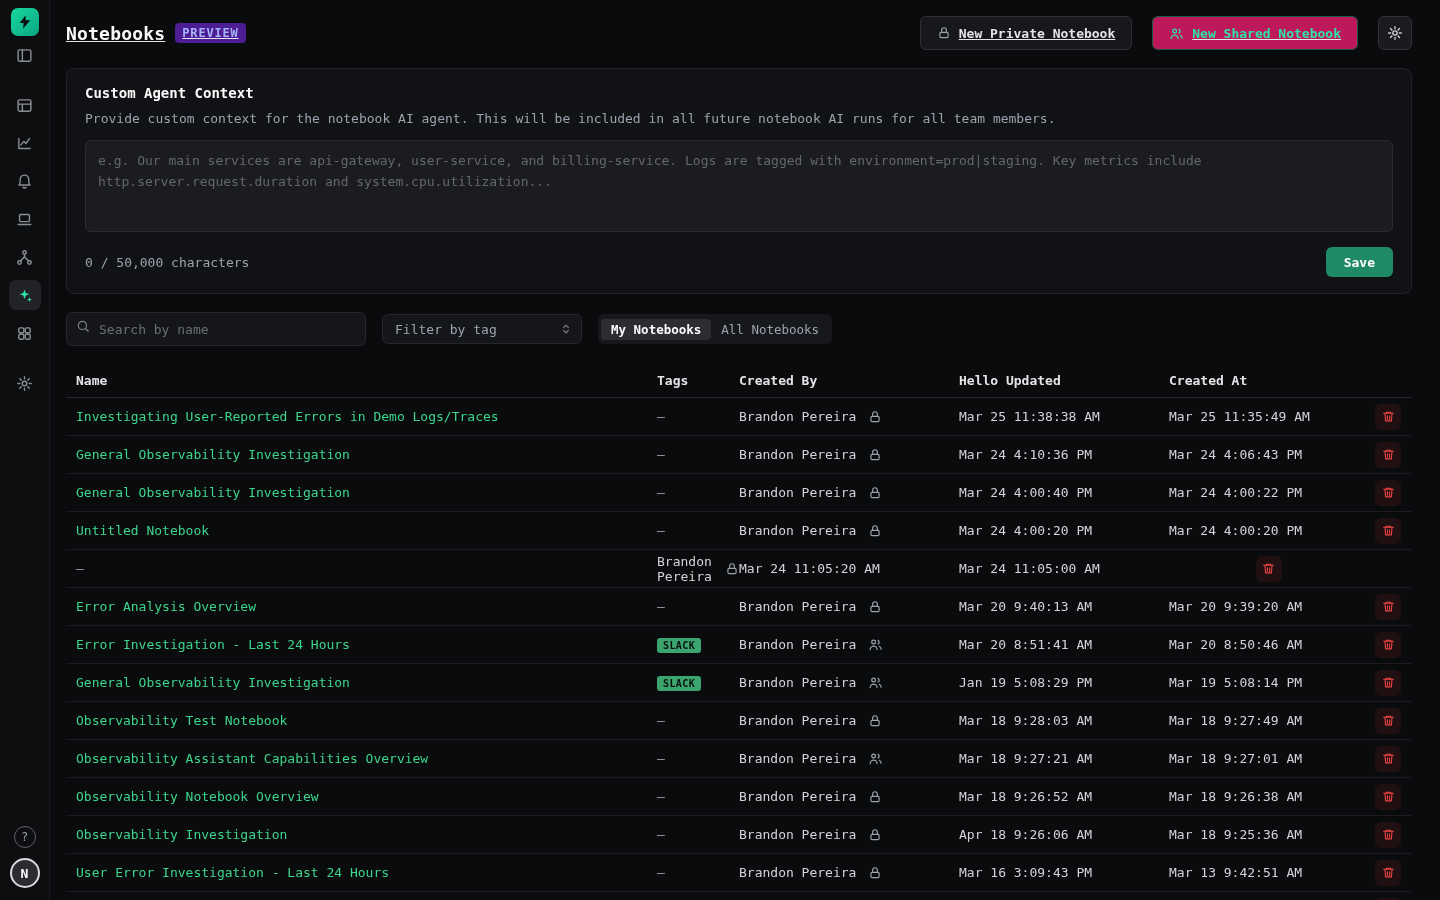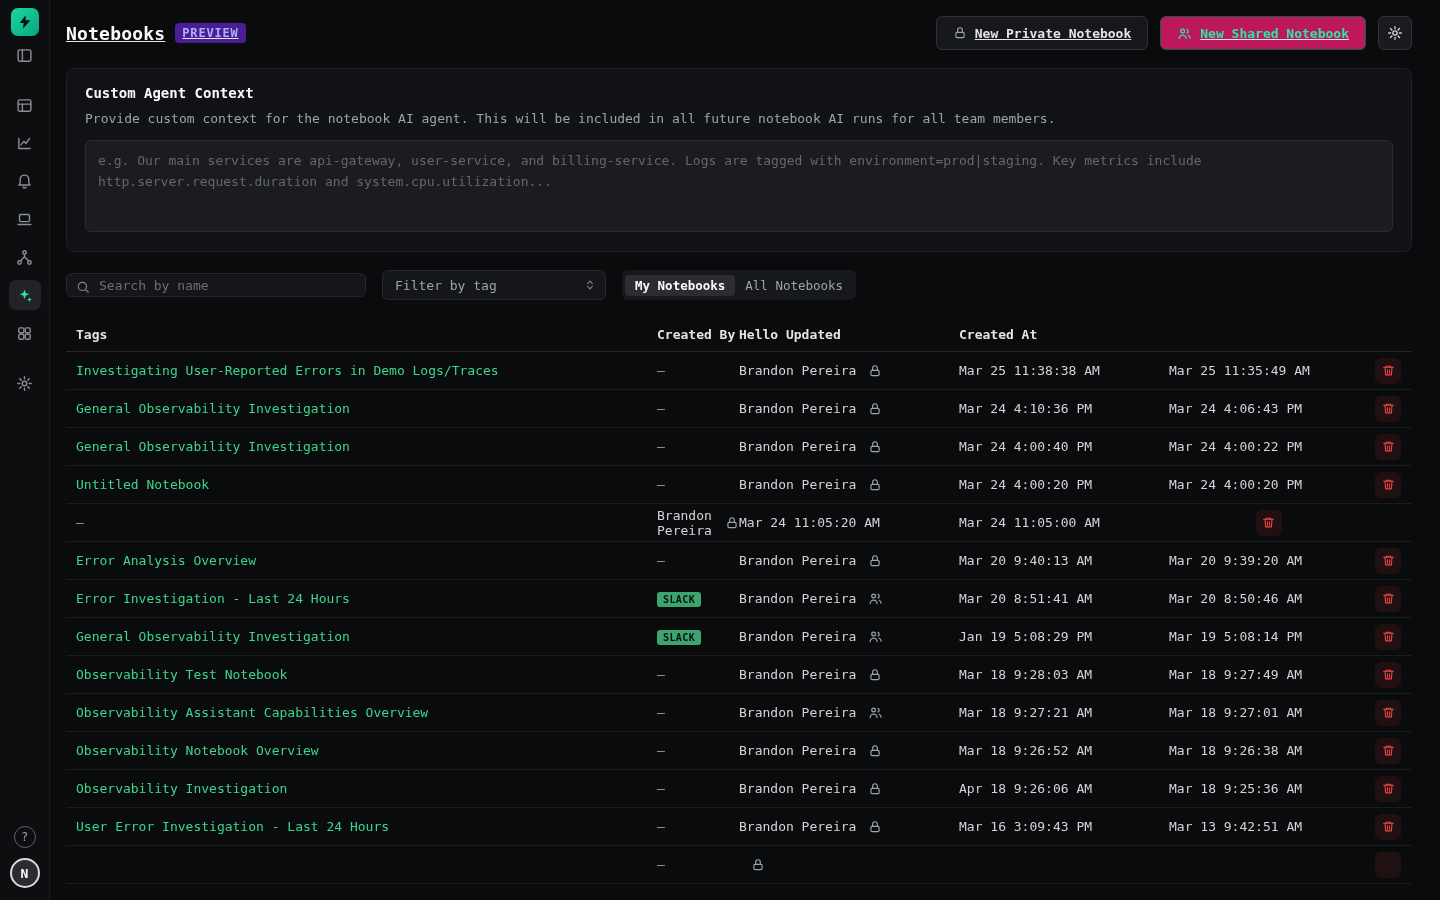--- a/index.html
+++ b/index.html
@@ -49,21 +49,21 @@
   
   .main { margin-left: 50px; padding: 14px 28px 0 16px; }
 
   .topbar { display: flex; align-items: center; justify-content: space-between; margin-bottom: 16px; height: 38px; text-decoration: underline; }
   .topbar-left { display: flex; align-items: center; gap: 10px; }
   .page-title { font-size: 18px; font-weight: bold; color: #fafafa; letter-spacing: 0.2px; }
   .preview-badge {
     background: #4c1d95; color: #a8b3f8; font-size: 12px; font-weight: bold;
     letter-spacing: 0.8px; padding: 3px 7px; border-radius: 4px;
   }
-  .topbar-actions { display: flex; align-items: center; gap: 12px; }
+  .topbar-actions { display: flex; align-items: center; gap: 20px; }
   .btn { display: inline-flex; align-items: center; gap: 8px; height: 34px; padding: 0 16px;
     border-radius: 6px; font-family: inherit; font-size: 13px; font-weight: 600; cursor: pointer; border: 1px solid transparent; }
   .btn-private { background: #17181b; border-color: #303136; color: #e4e4e7; }
   .btn-shared  { background: #be185d; border-color: #1d5a45; color: #2ee6a8; }
   .btn-icon    { width: 34px; padding: 0; justify-content: center; background: #1a1b1e; border-color: #303136; color: #d4d4d8; }
 
   
   .context-card { background: #111215; border: 1px solid #222327; border-radius: 8px; padding: 16px 18px; margin-bottom: 18px; }
   .context-card h2 { font-size: 14px; font-weight: bold; color: #fafafa; margin-bottom: 10px; }
   .context-card .desc { color: #9ca3af; font-size: 13px; margin-bottom: 14px; }
@@ -74,26 +74,26 @@
   .context-textarea::placeholder { color: #65676e; }
   .card-footer { display: flex; align-items: center; justify-content: space-between; margin-top: 12px; }
   .char-count { color: #9ca3af; font-size: 13px; }
   .btn-save { background: #1f8a66; border: none; color: #ffffff; height: 30px; padding: 0 18px; font-weight: 600; border-radius: 6px; font-family: inherit; font-size: 13px; cursor: pointer; }
 
   
   .filter-row { display: flex; align-items: center; margin-bottom: 18px; }
   .search-wrap { position: relative; width: 300px; }
   .search-wrap .search-glyph { position: absolute; left: 10px; top: 7px; color: #80828a; }
   .search-input {
-    width: 100%; height: 24px; background: #151619; border: 1px solid #26272b; border-radius: 6px;
+    width: 100%; height: 34px; background: #151619; border: 1px solid #26272b; border-radius: 6px;
     color: #e4e4e7; font-family: inherit; font-size: 13px; padding: 0 10px 0 32px;
   }
   .search-input::placeholder { color: #6b6e75; }
   .tag-select {
-    width: 224px; height: 30px; margin-left: 16px; background: #151619; border: 1px solid #26272b; border-radius: 6px;
+    width: 200px; height: 30px; margin-left: 16px; background: #151619; border: 1px solid #26272b; border-radius: 6px;
     display: flex; align-items: center; justify-content: space-between; padding: 0 8px 0 12px; color: #9ca3af; cursor: pointer;
   }
   .segmented { display: flex; align-items: center; background: #17181b; border-radius: 6px; padding: 3px; margin-left: 16px; height: 30px; }
   .seg-tab { padding: 3px 10px; border-radius: 4px; color: #9ca3af; cursor: pointer; font-size: 12.5px; white-space: nowrap; }
   .seg-tab.active { background: #2b2d32; color: #fafafa; font-weight: bold; }
 
   
   .ntable { margin-top: 2px; }
   .trow, .thead {
     display: grid;
@@ -225,20 +225,24 @@
             <path d="M12 2.5v3M12 18.5v3M2.5 12h3M18.5 12h3M5.3 5.3l2.1 2.1M16.6 16.6l2.1 2.1M18.7 5.3l-2.1 2.1M7.4 16.6l-2.1 2.1"></path>
           </svg>
       </button>
     </div>
   </div>
 
   <section class="context-card">
     <h2>Custom Agent Context</h2>
     <p class="desc">Provide custom context for the notebook AI agent. This will be included in all future notebook AI runs for all team members.</p>
     <textarea class="context-textarea" placeholder="e.g. Our main services are api-gateway, user-service, and billing-service. Logs are tagged with environment=prod|staging. Key metrics include http.server.request.duration and system.cpu.utilization..." style=""></textarea>
+    <div class="card-footer">
+      <span class="char-count">0 / 50,000 characters</span>
+      <button class="btn-save">Save</button>
+    </div>
   </section>
 
   <div class="filter-row">
     <div class="search-wrap">
       <span class="search-glyph">
         <svg width="14" height="14" viewBox="0 0 24 24" fill="none" stroke="currentColor" stroke-width="2" stroke-linecap="round">
             <circle cx="11" cy="11" r="7"></circle>
             <path d="M21 21l-4.3-4.3"></path>
           </svg>
       </span>
@@ -252,20 +256,21 @@
         </svg>
     </div>
     <div class="segmented">
       <div class="seg-tab active">My Notebooks</div>
       <div class="seg-tab">All Notebooks</div>
     </div>
   </div>
 
   <div class="ntable">
     <div class="thead">
+      <div>Name</div>
       <div>Tags</div>
       <div>Created By</div>
       <div>Hello Updated</div>
       <div>Created At</div>
       <div></div>
     </div>
     <div>
   <div class="trow">
     <div><a class="nlink">Investigating User-Reported Errors in Demo Logs/Traces</a></div>
     <div>

